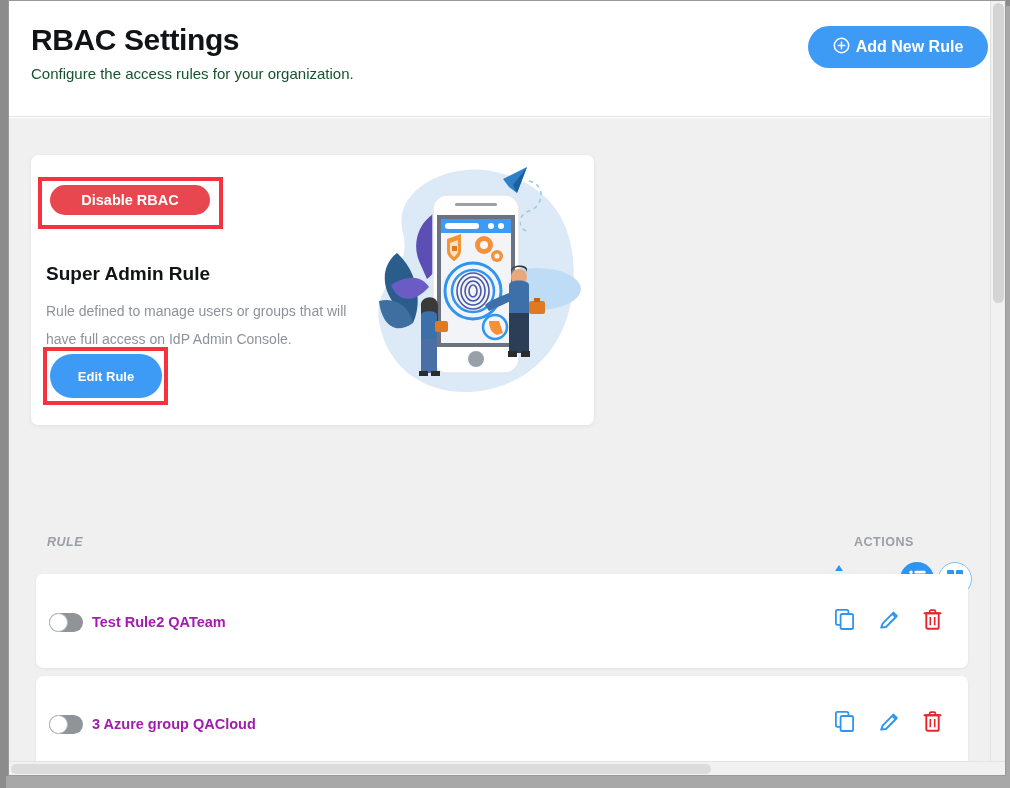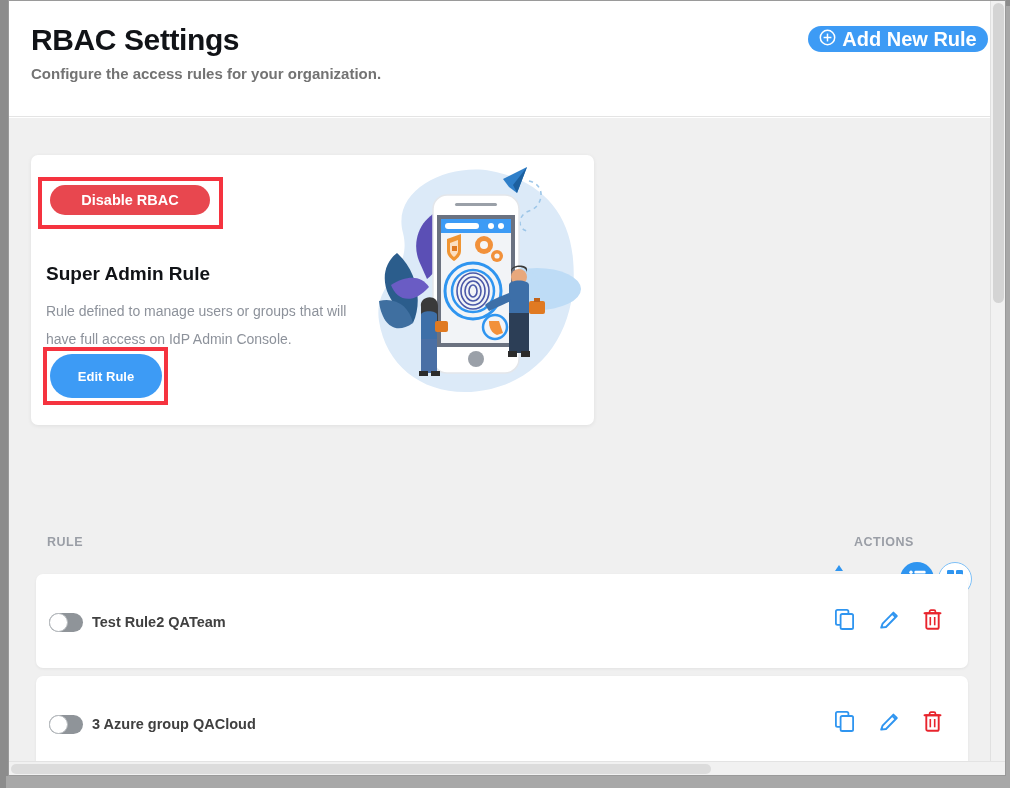--- a/index.html
+++ b/index.html
@@ -78,32 +78,31 @@
     left: 22px; top: 22px;
     font-size: 30px;
     font-weight: bold;
     color: #111317;
     letter-spacing: -0.4px;
   }
   .page-subtitle {
     position: absolute;
     left: 22px; top: 64px;
     font-size: 15px;
-    color: #737373;
-    font-weight: bold;
+    color: #14532d;
   }
   .add-rule-btn {
     position: absolute;
     left: 799px; top: 25px;
-    width: 180px; height: 26px;
+    width: 180px; height: 42px;
     background: #3d9bf5;
     border: none;
     border-radius: 21px;
     color: #ffffff;
-    font-size: 20px;
+    font-size: 16px;
     font-weight: bold;
     font-family: "Liberation Sans", sans-serif;
     cursor: pointer;
     display: flex;
     align-items: center;
     justify-content: center;
     gap: 6px;
   }
   .plus-circle-icon { display: block; }
 
@@ -237,20 +236,21 @@
     left: 0; top: 417px;
     width: 982px; height: 30px;
   }
   .col-rule {
     position: absolute;
     left: 38px; top: 0;
     font-size: 12.5px;
     font-weight: bold;
     color: #9a9ea6;
     letter-spacing: 0.5px;
+    font-style: italic;
   }
   .col-actions {
     position: absolute;
     left: 845px; top: 0;
     font-size: 12.5px;
     font-weight: bold;
     color: #9a9ea6;
     letter-spacing: 0.5px;
   }
   .rule-row {
@@ -279,21 +279,21 @@
     width: 19px; height: 19px;
     border-radius: 50%;
     background: #ffffff;
     border: 1px solid #b8bcc0;
   }
   .rule-name {
     position: absolute;
     left: 56px; top: 40px;
     font-size: 14.5px;
     font-weight: bold;
-    color: #404040;
+    color: #a21caf;
   }
   .row-actions {
     position: absolute;
     right: 26px; top: 35px;
     display: flex;
     gap: 24px;
     align-items: center;
   }
   .icon-btn {
     background: none;

